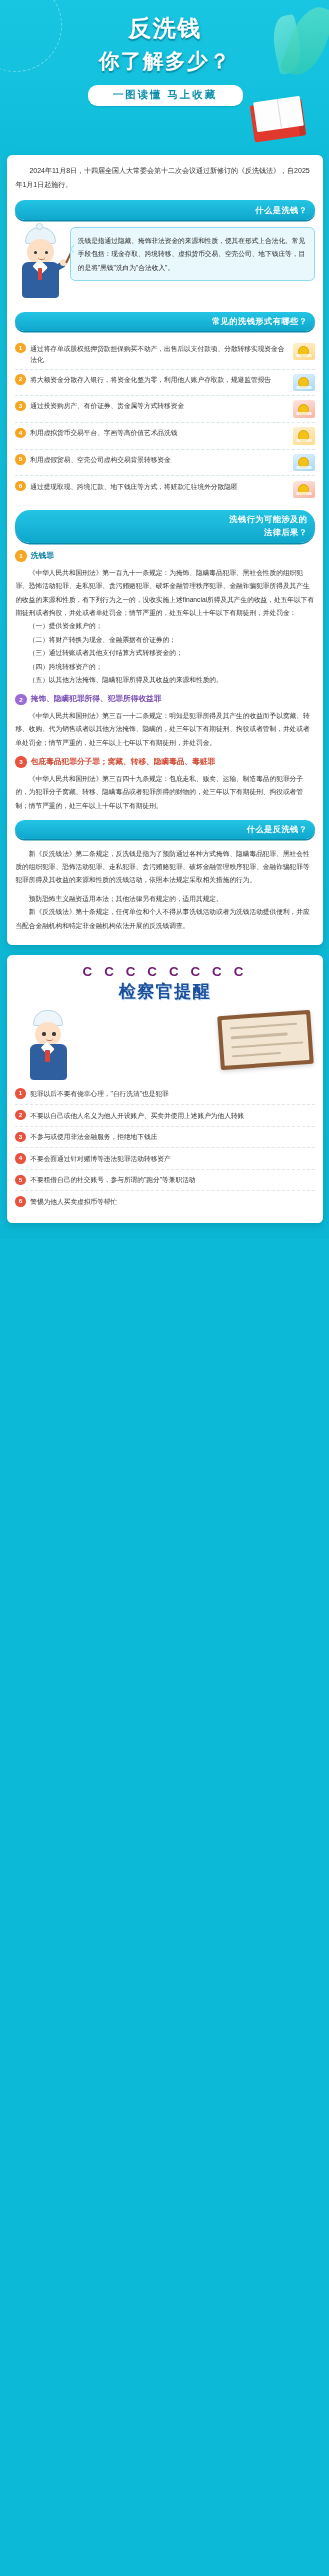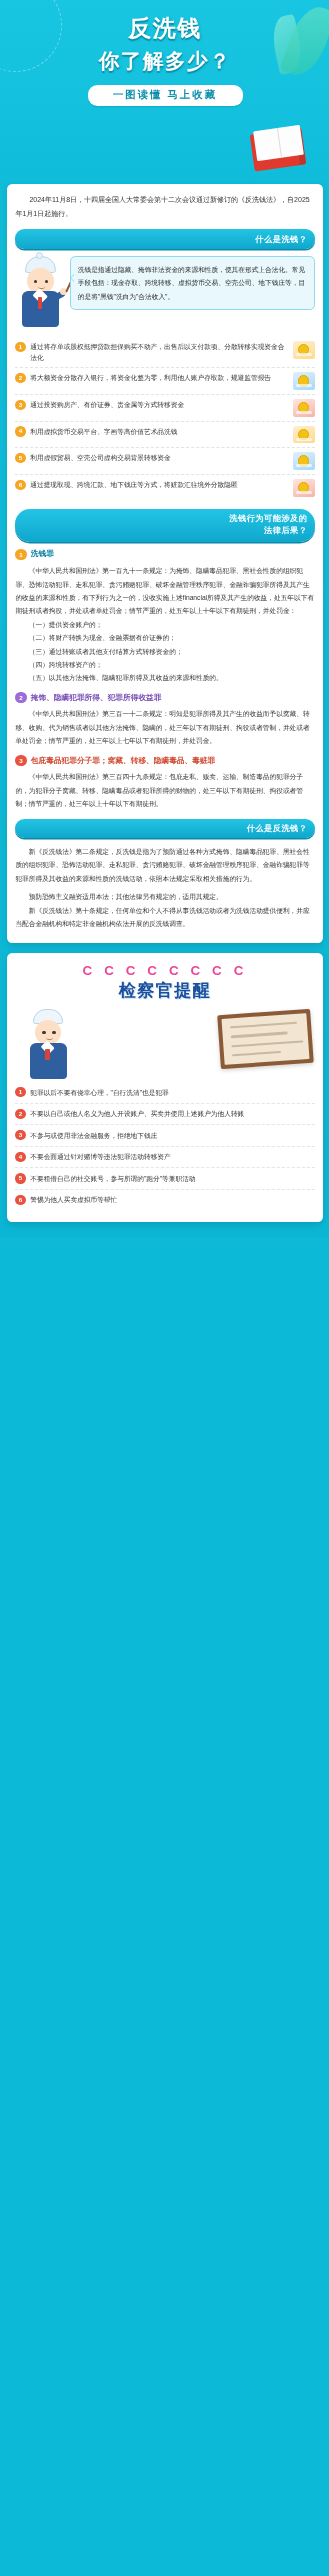--- a/index.html
+++ b/index.html
@@ -11,21 +11,21 @@
   .page {
     width: 330px;
     position: relative;
     background: linear-gradient(180deg, #1ec8e0 0%, #12bdd8 6%, #0bb6d4 100%);
     padding-bottom: 15.5px;
   }
 
   
   .header {
     position: relative;
-    height: 184px;
+    height: 155px;
     background: linear-gradient(180deg, #19c6e2 0%, #0fbdda 100%);
     overflow: hidden;
   }
   .header-deco-leaf {
     position: absolute;
     width: 36px; height: 72px;
     right: 4.1px; top: 5.2px;
     background: linear-gradient(160deg,#5fe0c8,#2fc9b0);
     border-radius: 60% 10% 60% 10%;
     transform: rotate(18deg);
@@ -302,21 +302,21 @@
     margin: 10.3px 7.2px 0;
     background: #ffffff;
     border-radius: 5.2px;
     padding: 9.3px 8.2px 11.3px;
     box-shadow: 0 2.1px 7.2px rgba(0,0,0,.12);
     position: relative;
   }
   .pro-ccc {
     text-align: center;
     font-size: 13.4px;
-    color: #ec4899;
+    color: #701a75;
     letter-spacing: 4.1px;
     font-weight: bold;
     margin-bottom: 1px;
   }
   .pro-title {
     text-align:center;
     font-size: 17px;
     font-weight: bold;
     color: #1b4f9c;
     letter-spacing: 1.5px;
@@ -440,20 +440,21 @@
         <div class="m-body"></div>
           <div class="m-collar"></div>
           <div class="m-tie"></div>
         <div class="m-arm"></div>
           <div class="m-hand"></div>
           <div class="m-pointer"></div>
       </div>
       <div class="bubble">洗钱是指通过隐藏、掩饰非法资金的来源和性质，使其在形式上合法化。常见手段包括：现金存取、跨境转移、虚拟货币交易、空壳公司、地下钱庄等，目的是将"黑钱"洗白为"合法收入"。</div>
     </div>
 
+    <div class="sec-head">常见的洗钱形式有哪些？</div>
     <div class="num-list">
       <div class="num-item">
         <div class="num-badge">1</div>
         <div class="num-text">通过将存单或股权抵押贷款担保购买不动产，出售后以支付款项、分散转移实现资金合法化</div>
         <div class="num-thumb">
             <div class="coin"></div>
             <div class="bar"></div>
           </div>
       </div>
       <div class="num-item">

